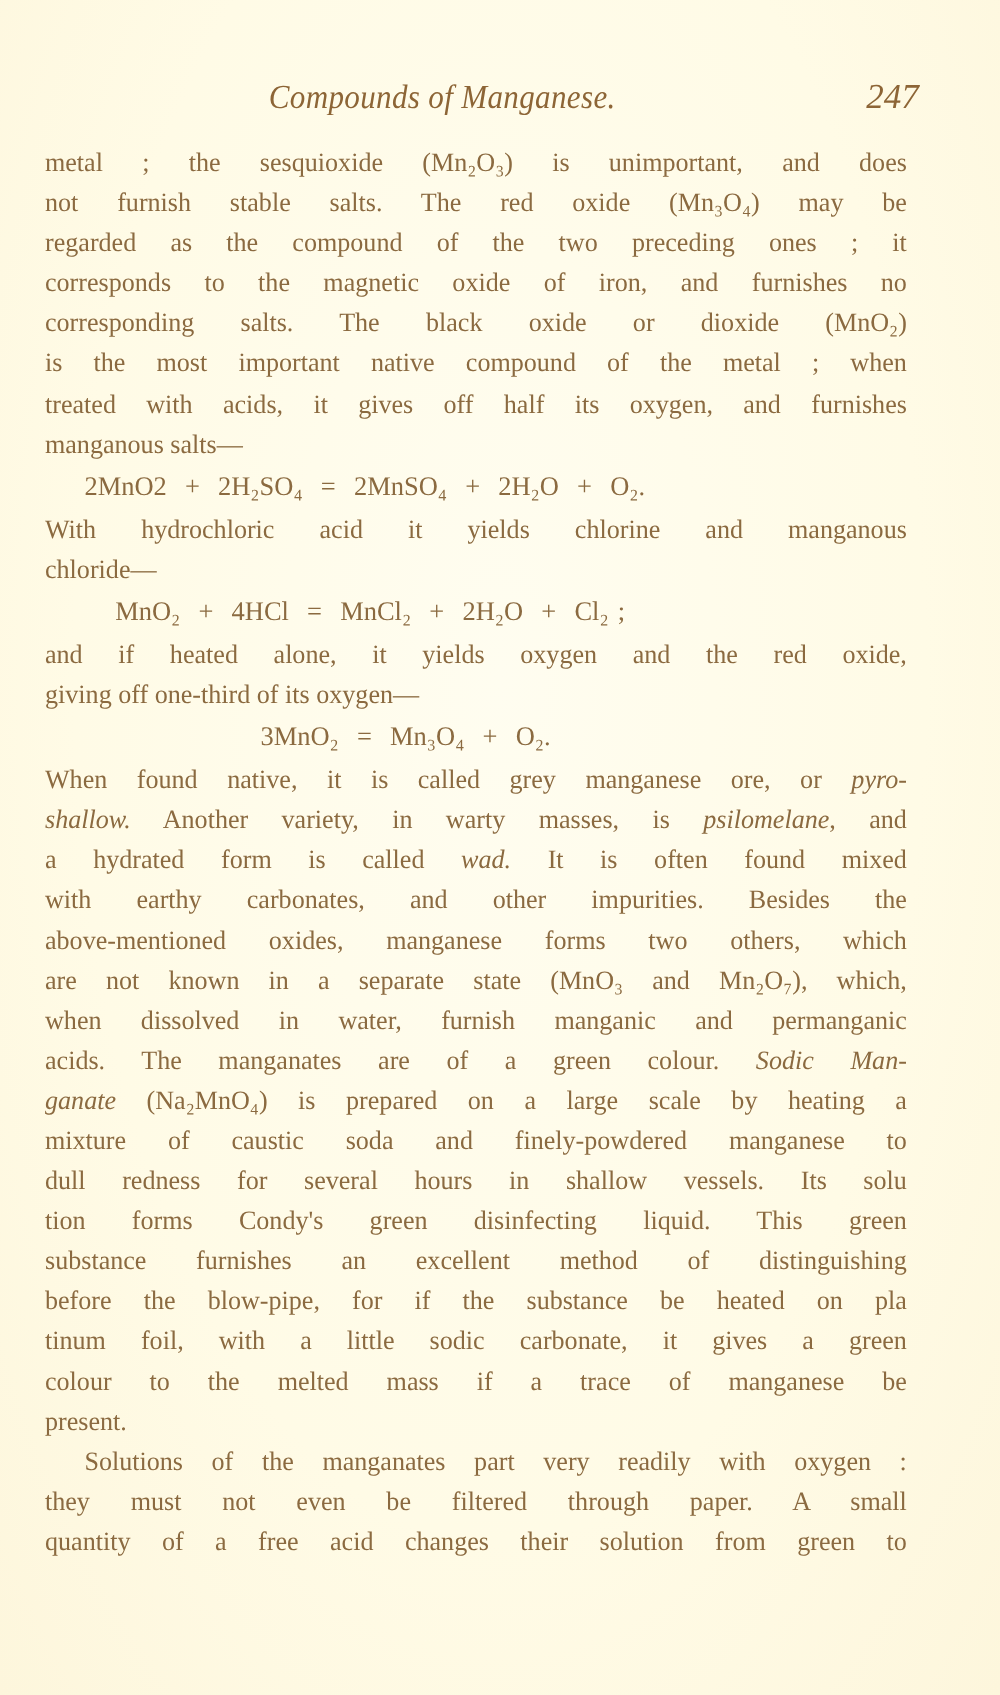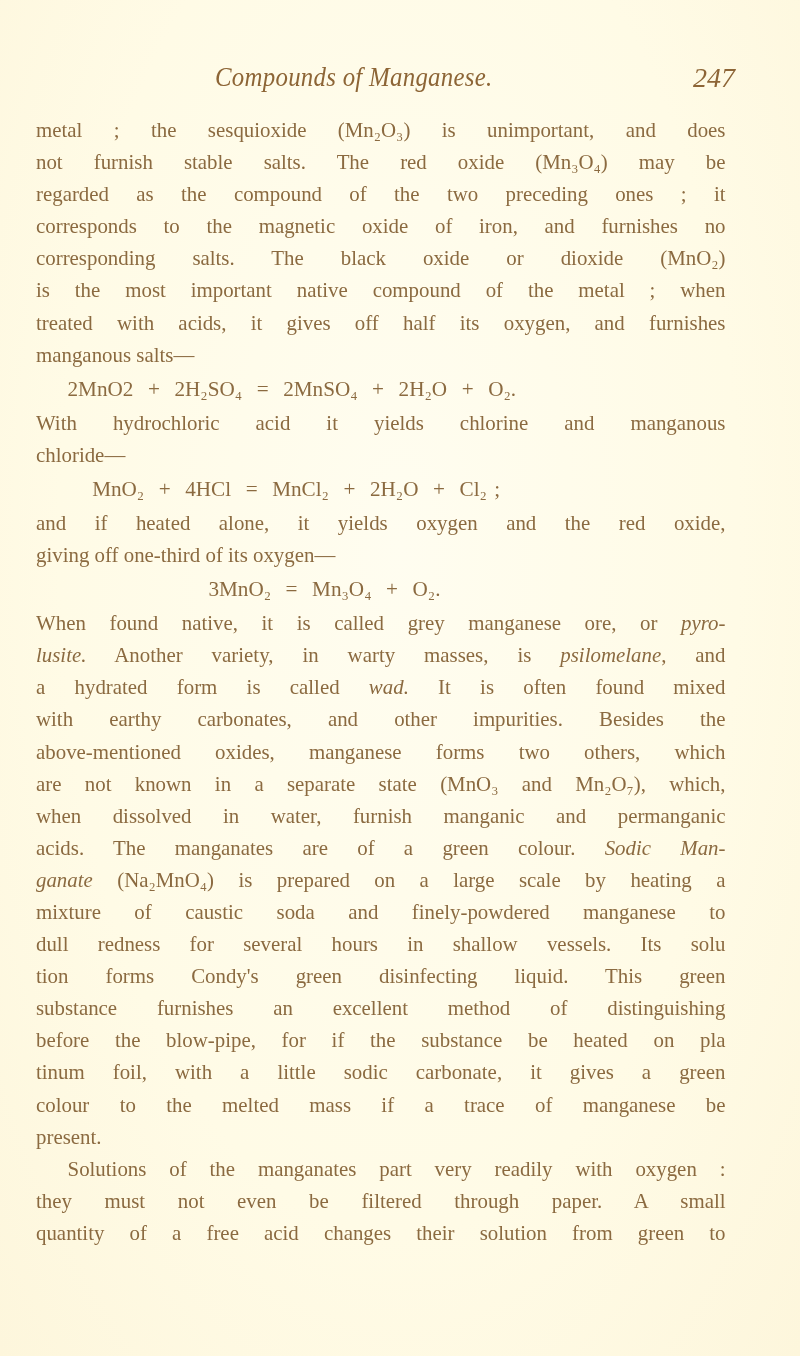--- a/index.html
+++ b/index.html
@@ -112,21 +112,21 @@
     <span class="line last">chloride—</span>
 
     <span class="equation eq2">MnO₂  +  4HCl  =  MnCl₂  +  2H₂O  +  Cl₂ ;</span>
 
     <span class="line">and if heated alone, it yields oxygen and the red oxide,</span>
     <span class="line last">giving off one-third of its oxygen—</span>
 
     <span class="equation eq3">3MnO₂  =  Mn₃O₄  +  O₂.</span>
 
     <span class="line"><span>When found native, it is called grey manganese ore, or </span><i>pyro-</i></span>
-    <span class="line"><i>lusite.</i><span>  Another variety, in warty masses, is </span><i>psilomelane</i><span>, and</span></span>
+    <span class="line"><i>shallow.</i><span>  Another variety, in warty masses, is </span><i>psilomelane</i><span>, and</span></span>
     <span class="line"><span>a hydrated form is called </span><i>wad.</i><span>  It is often found mixed</span></span>
     <span class="line">with earthy carbonates, and other impurities. Besides the</span>
     <span class="line">above-mentioned oxides, manganese forms two others, which</span>
     <span class="line">are not known in a separate state (MnO₃ and Mn₂O₇), which,</span>
     <span class="line">when dissolved in water, furnish manganic and permanganic</span>
     <span class="line"><span>acids. The manganates are of a green colour. </span><i>Sodic Man-</i></span>
     <span class="line"><i>ganate</i><span> (Na₂MnO₄) is prepared on a large scale by heating a</span></span>
     <span class="line">mixture of caustic soda and finely-powdered manganese to</span>
     <span class="line">dull redness for several hours in shallow vessels. Its solu</span>
     <span class="line">tion forms Condy's green disinfecting liquid. This green</span>

